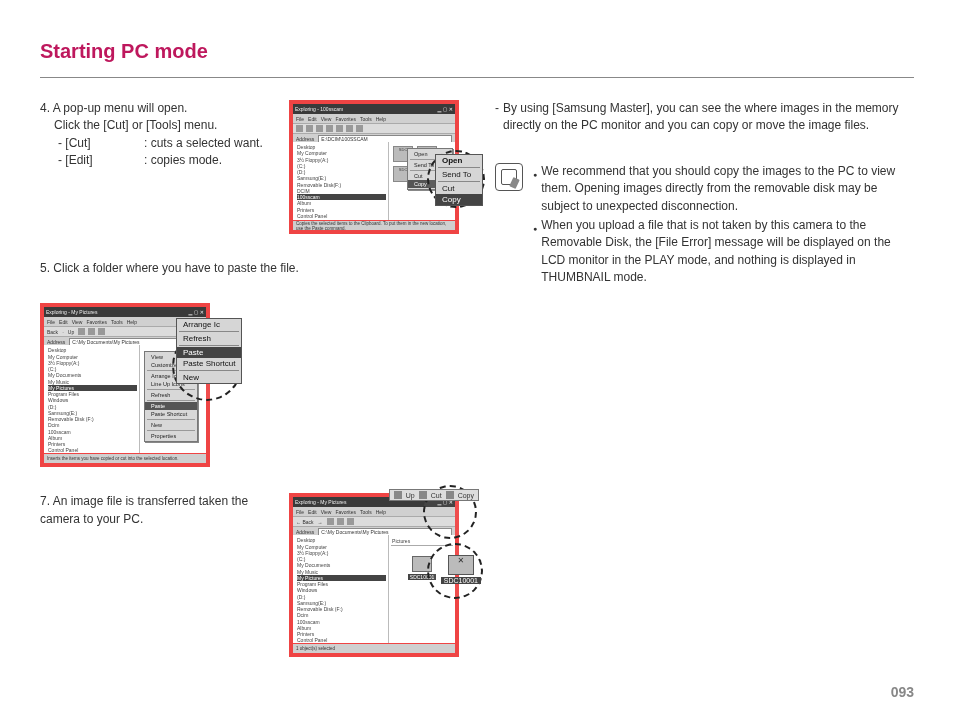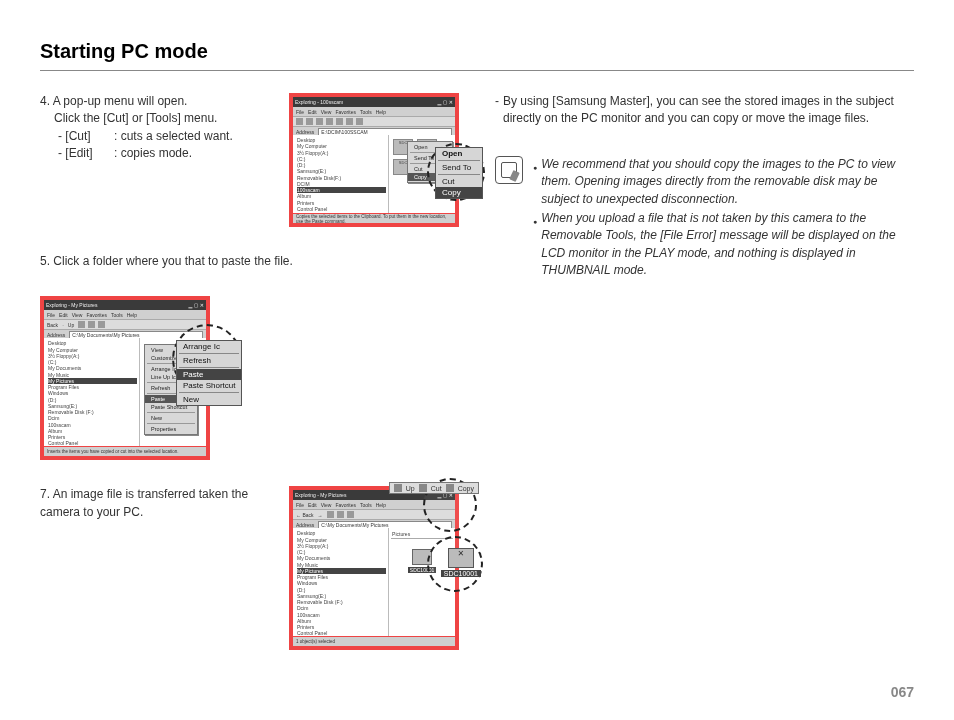--- a/index.html
+++ b/index.html
@@ -13,23 +13,23 @@
   .page {
     width: 954px;
     height: 720px;
     position: relative;
     box-sizing: border-box;
     padding: 40px 40px 20px 40px;
   }
   .title {
     font-size: 20px;
     font-weight: bold;
-    color: #000000;
+    color: #be185d;
     border-bottom: 1px solid #888;
-    padding-bottom: 7px;
+    padding-bottom: 14px;
     margin-bottom: 22px;
   }
   .columns {
     display: flex;
     gap: 36px;
   }
   .col {
     flex: 1;
   }
   .step {
@@ -42,20 +42,21 @@
     line-height: 1.45;
   }
   .step-num {
     display: inline;
   }
   .sub {
     padding-left: 14px;
   }
   .sub-line {
     display: flex;
+    gap: 30px;
   }
   .sub-key {
     min-width: 56px;
   }
   .screenshot {
     width: 162px;
     height: 126px;
     border: 4px solid #ef4444;
     background: #ef4444;
     position: relative;
@@ -187,21 +188,21 @@
   }
   .note-icon::after {
     content: "";
     position: absolute;
     width: 7px; height: 10px;
     right: 4px; bottom: 2px;
     background: #888;
     transform: rotate(25deg);
     border-radius: 1px;
   }
-  .bullets { line-height: 1.45; font-style: italic; }
+  .bullets { line-height: 1.45; }
   .bullets .b {
     display: flex;
     gap: 4px;
     margin-bottom: 2px;
   }
   .bullets .dot::before { content: "●"; font-size: 7px; position: relative; top: 2px; }
   .right-intro {
     display: flex;
     gap: 4px;
     line-height: 1.45;
@@ -348,21 +349,21 @@
             <div class="sep"></div>
             <div class="mi">Cut</div>
             <div class="mi sel">Copy</div>
           </div>
         </div>
       </div>
 
       <div class="step">
         <div class="step-text">
           <span class="step-num">5.</span>
-          <span>Click a folder where you that to paste the file.</span>
+          <span>Click a folder where you have to paste the file.</span>
         </div>
       </div>
 
       <div class="step">
 
         <div class="screenshot tall">
           <div class="ss-titlebar">
             <span class="t">Exploring - My Pictures</span>
             <span class="t">▁ ▢ ✕</span>
           </div>
@@ -424,21 +425,21 @@
                 <div class="sep"></div>
                 <div class="mi">New</div>
                 <div class="sep"></div>
                 <div class="mi">Properties</div>
               </div>
             </div>
           </div>
           <div class="ss-status">Inserts the items you have copied or cut into the selected location.</div>
 
           <div class="zoom-circle" style="width:66px;height:66px; right:-36px; top:24px;"></div>
-          <div class="zoom-ctx" style="right:-36px; top:40px; width:64px;">
+          <div class="zoom-ctx" style="right:-36px; top:11px; width:64px;">
             <div class="mi">Arrange Ic</div>
             <div class="sep"></div>
             <div class="mi">Refresh</div>
             <div class="sep"></div>
             <div class="mi sel">Paste</div>
             <div class="mi">Paste Shortcut</div>
             <div class="sep"></div>
             <div class="mi">New</div>
           </div>
         </div>
@@ -525,34 +526,34 @@
             <div style="background:#444;color:#fff;font-size:7px;padding:0 3px;margin-top:2px;">SDC10001</div>
           </div>
         </div>
       </div>
 
     </div>
 
     <div class="col">
       <div class="right-intro">
         <span class="dash"></span>
-        <span>By using [Samsung Master], you can see the stored images in the subject directly on the PC monitor and you can copy or move the image files.</span>
+        <span>By using [Samsung Master], you can see the where images in the memory directly on the PC monitor and you can copy or move the image files.</span>
       </div>
 
       <div class="note-block">
         <div class="note-icon"></div>
         <div class="bullets">
           <div class="b">
             <span class="dot"></span>
             <span>We recommend that you should copy the images to the PC to view them. Opening images directly from the removable disk may be subject to unexpected disconnection.</span>
           </div>
           <div class="b">
             <span class="dot"></span>
-            <span>When you upload a file that is not taken by this camera to the Removable Tools, the [File Error] message will be displayed on the LCD monitor in the PLAY mode, and nothing is displayed in THUMBNAIL mode.</span>
+            <span>When you upload a file that is not taken by this camera to the Removable Disk, the [File Error] message will be displayed on the LCD monitor in the PLAY mode, and nothing is displayed in THUMBNAIL mode.</span>
           </div>
         </div>
       </div>
     </div>
 
   </div>
 
-  <div class="pagenum">067</div>
+  <div class="pagenum">093</div>
 </div>
 
 </body></html>

